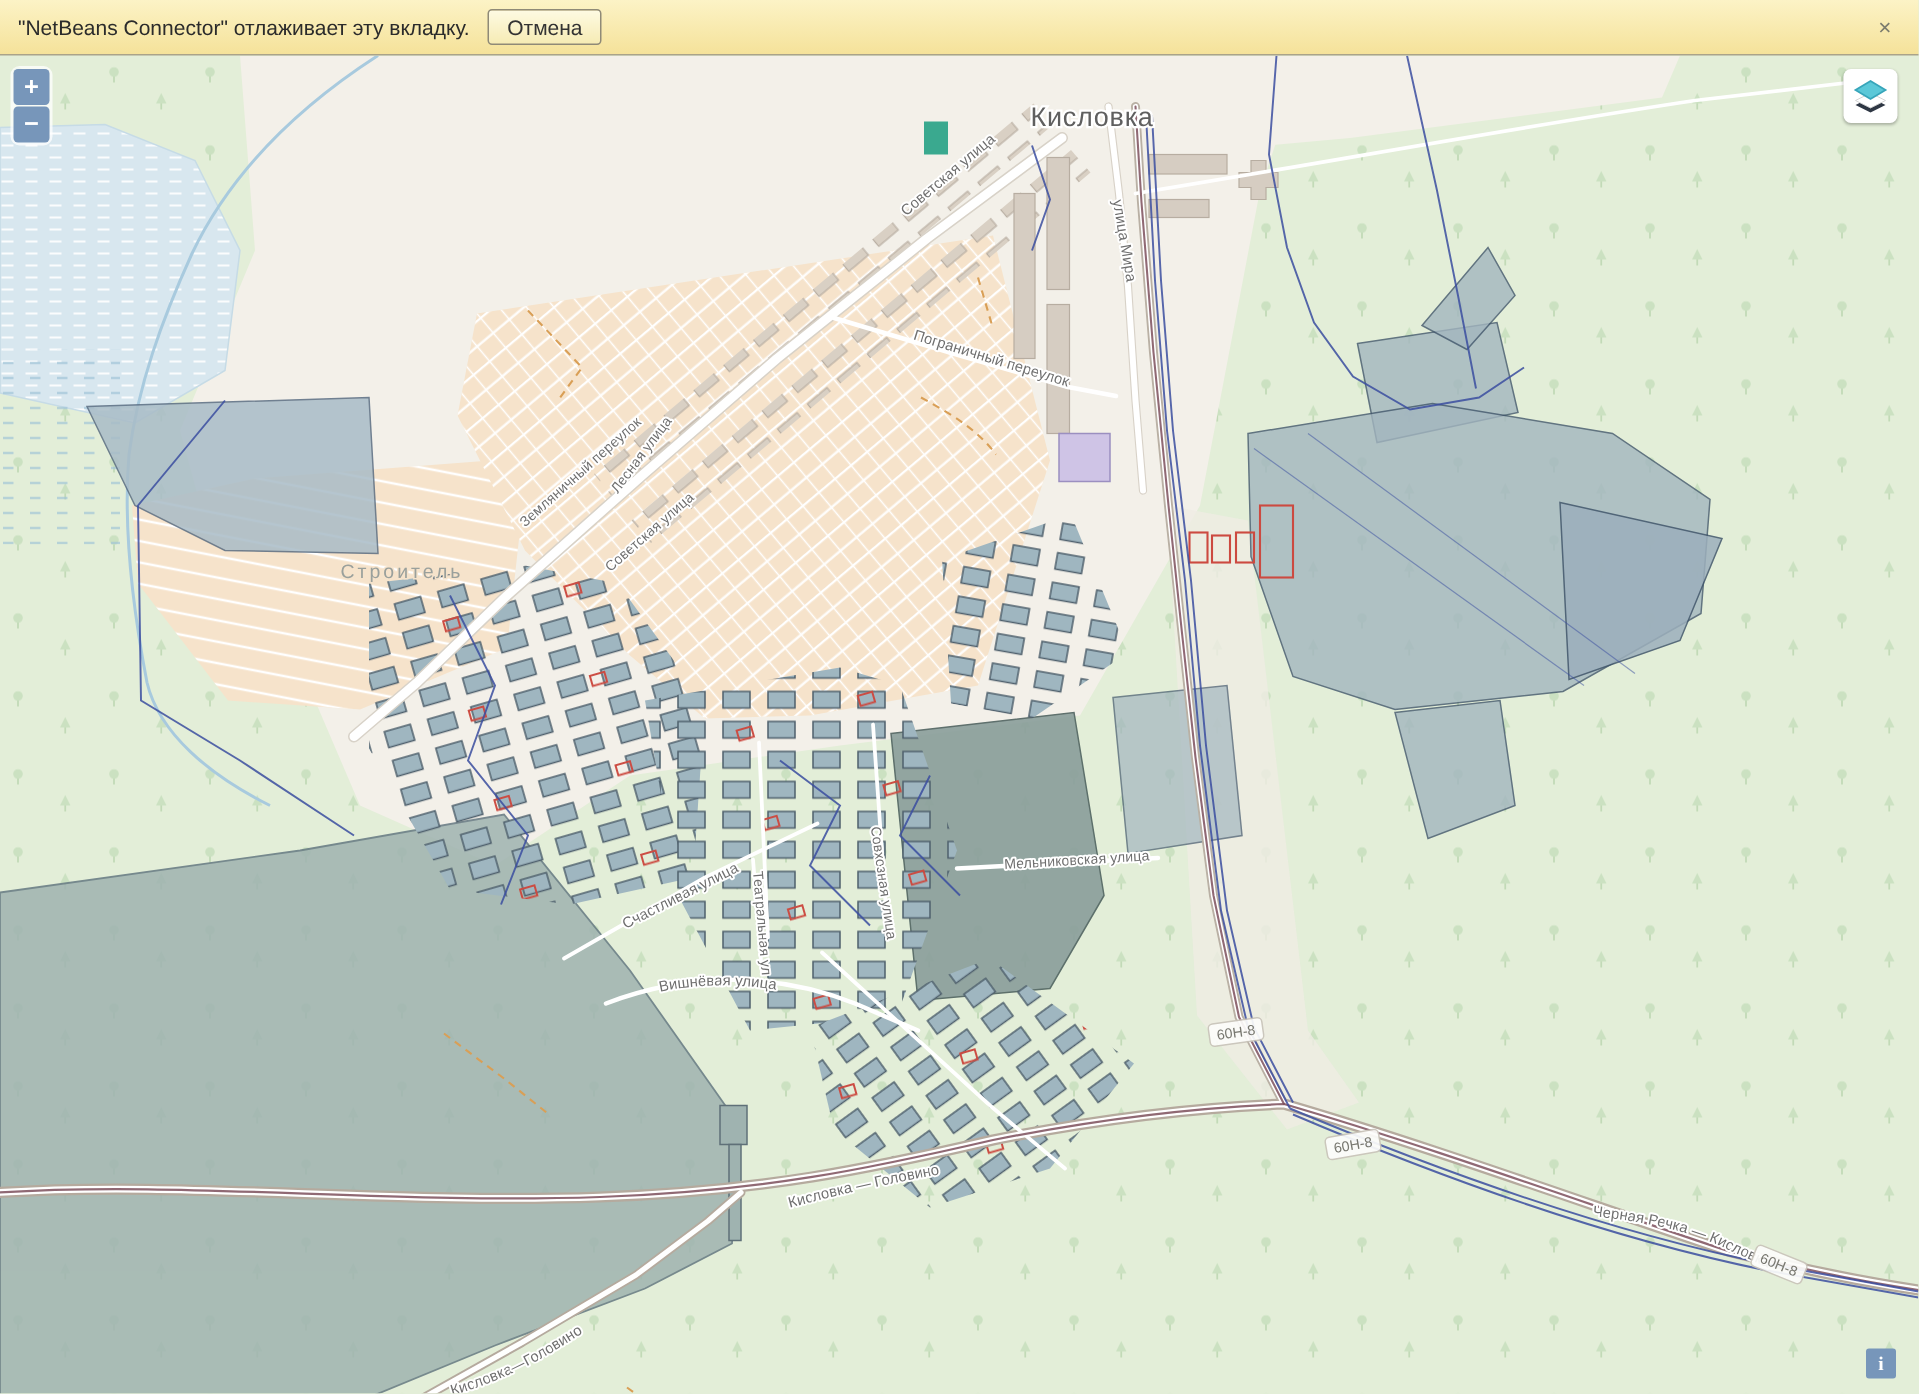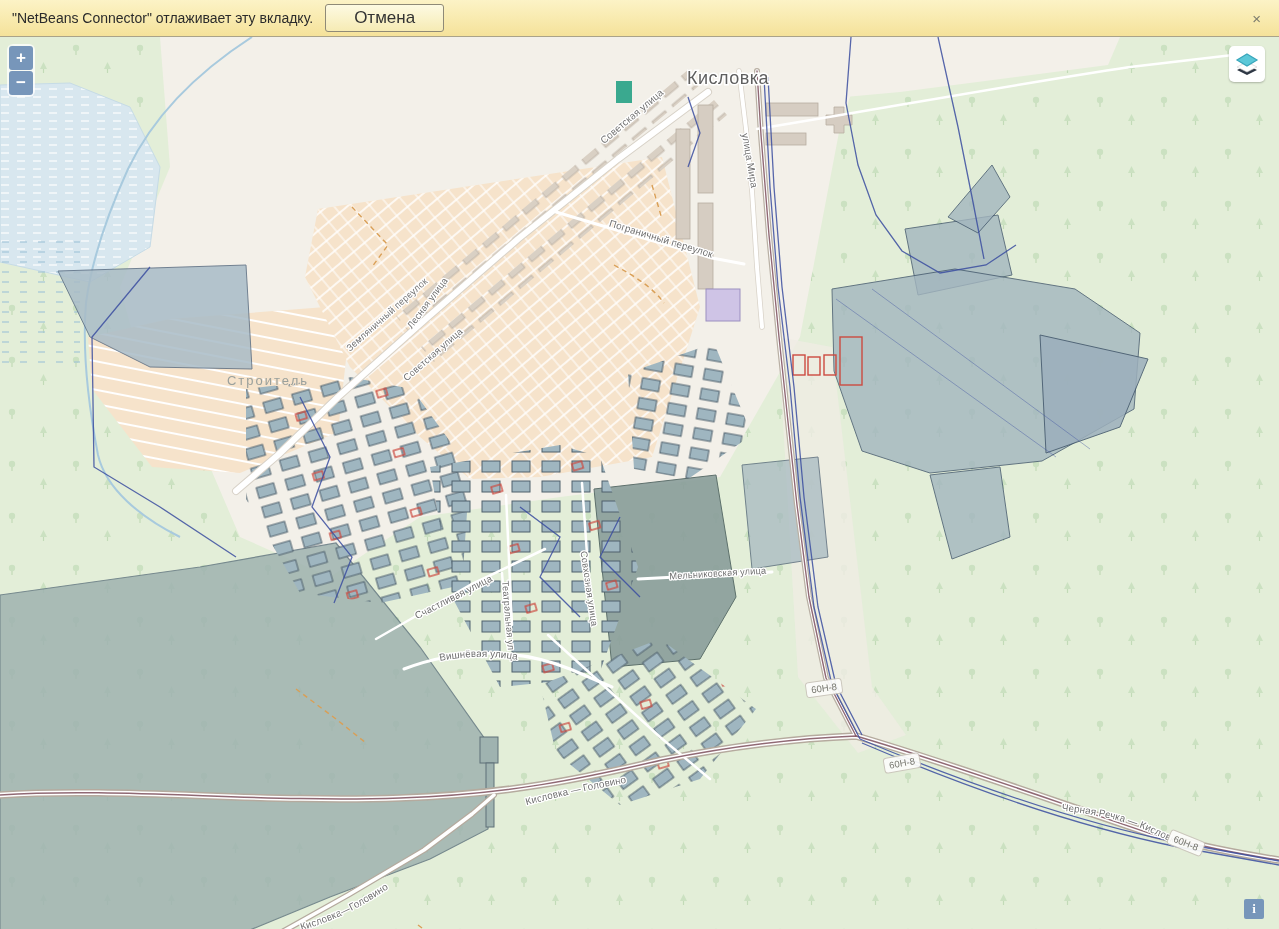--- a/index.html
+++ b/index.html
@@ -5,23 +5,23 @@
   html,body{margin:0;padding:0;width:1279px;height:929px;overflow:hidden;
     font-family:"Liberation Sans",sans-serif;background:#e3eed8;}
 
   
   .infobar{position:absolute;left:0;top:0;width:100%;height:37px;box-sizing:border-box;
     background:linear-gradient(#fcf3c6,#f5e29a);
     border-bottom:1px solid #aaa389;
     display:flex;align-items:center;gap:12px;padding:0 12px;
     font-size:14px;color:#2b2b2b;z-index:50;}
   .infobar .msg{white-space:nowrap;}
-  .infobar button.cancel{font-family:"Liberation Sans",sans-serif;font-size:17px;color:#333;
+  .infobar button.cancel{font-family:"Liberation Sans",sans-serif;font-size:14px;color:#333;
     background:linear-gradient(#fdfae2,#f6ebb4);
-    border:1px solid #8f8a77;border-radius:3px;padding:3px 28px;cursor:pointer;}
+    border:1px solid #8f8a77;border-radius:3px;padding:3px 12px;cursor:pointer;}
   .infobar .close{margin-left:auto;color:#7c7c6e;font-size:15px;line-height:1;
     padding:2px 6px;cursor:pointer;}
 
   
   .map{position:absolute;left:0;top:37px;width:1279px;height:892px;overflow:hidden;}
   .map svg.world{position:absolute;left:0;top:0;}
 
   
   .zoomctl{position:absolute;left:7px;top:7px;background:rgba(255,255,255,.75);
     border-radius:6px;padding:2px;display:flex;flex-direction:column;gap:1px;z-index:10;}

